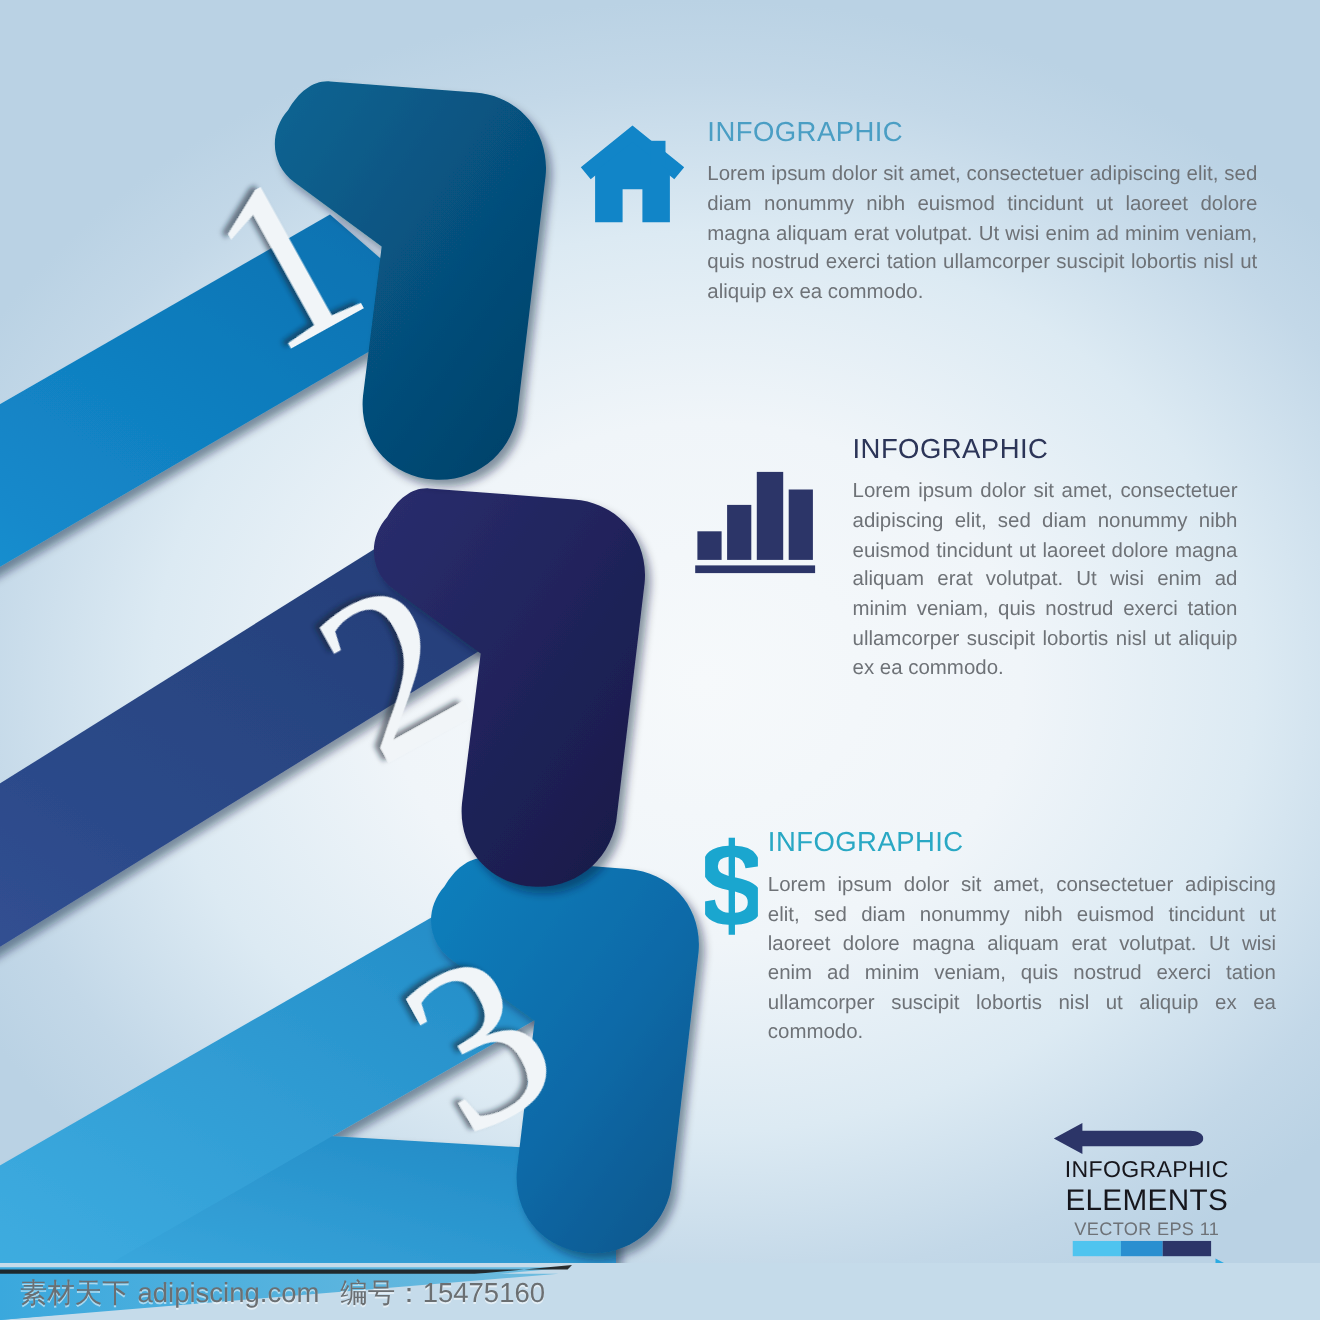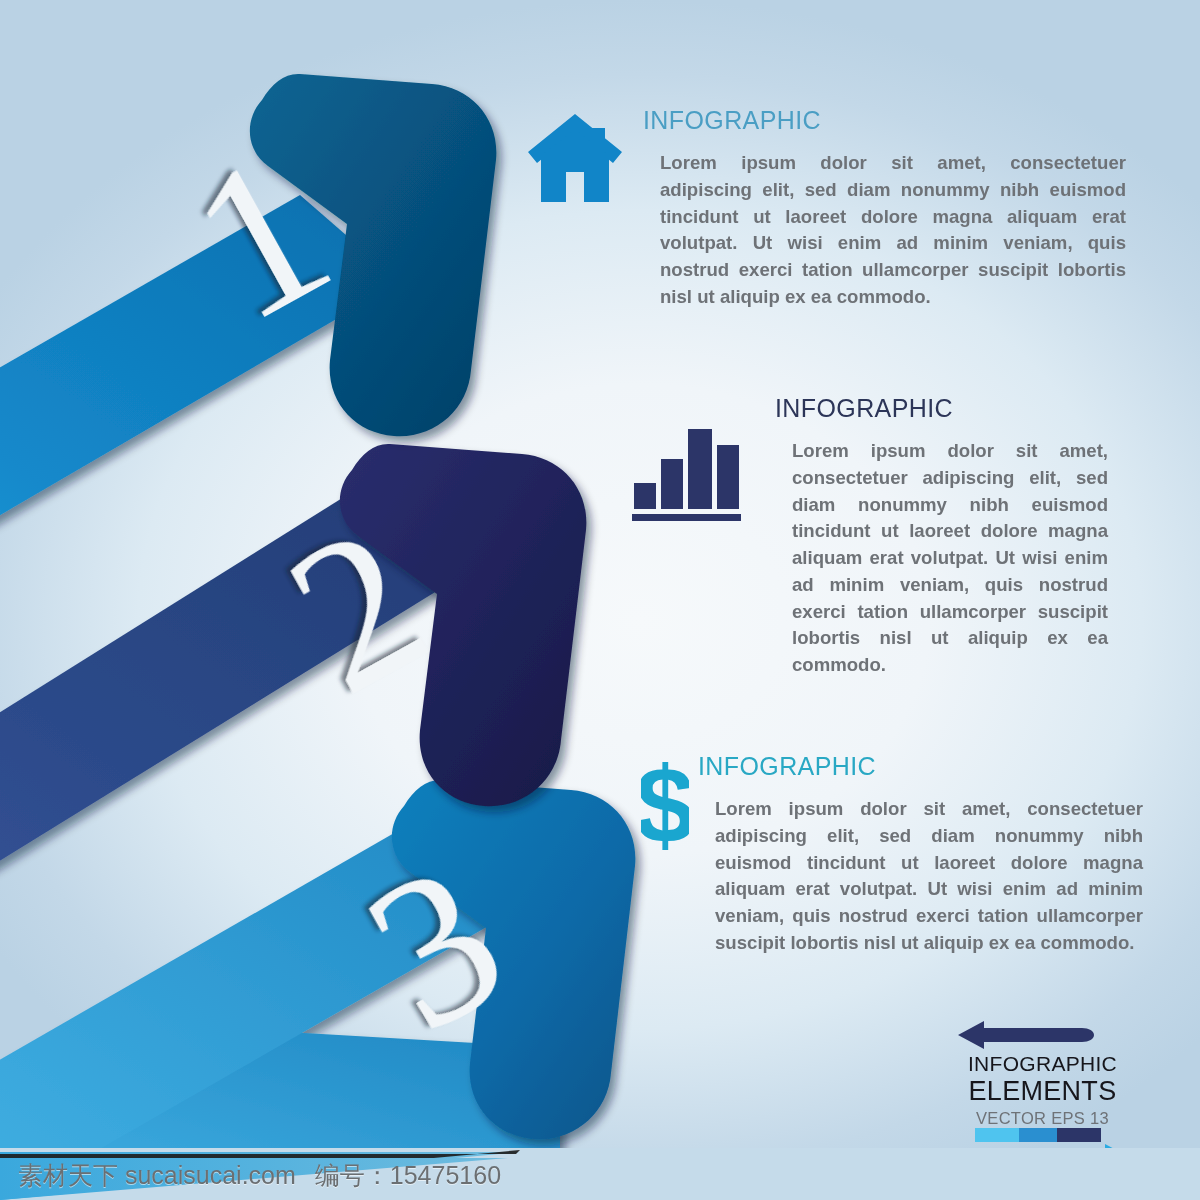--- a/index.html
+++ b/index.html
@@ -16,24 +16,23 @@
   
   #artwork{position:absolute;left:0;top:0;width:1200px;height:1200px;}
 
   
   .block{position:absolute;}
   .bl-head{
     font-size:25px;letter-spacing:.4px;font-weight:400;
     margin:0 0 12px 0;line-height:1;
   }
   .bl-body{
-    font-size:18.6px;line-height:1.44;color:#6e7277;margin:17px;
+    font-size:18.6px;line-height:1.44;color:#6e7277;margin:0;
     font-family:"Liberation Sans", sans-serif;
     text-align:justify;
-    font-weight:bold;
   }
   #block1{left:643px;top:108px;width:500px;}
   #block2{left:775px;top:396px;width:350px;}
   #block3{left:698px;top:754px;width:462px;}
   #block1 .bl-head{color:#4a9ec4;}
   #block2 .bl-head{color:#2c3558;}
   #block3 .bl-head{color:#29a8c4;}
 
   
   .icon{position:absolute;}
@@ -218,21 +217,21 @@
   </div>
 
   <div id="legend">
     <svg id="legend-arrow-left" viewBox="0 0 136 30" xmlns="http://www.w3.org/2000/svg">
       <path d="M0 15 L26 1 L26 8 L124 8 C131 8 136 11 136 15 C136 19 131 22 124 22 L26 22 L26 29 Z" fill="#2c3568"></path>
     </svg>
 
     <div id="legend-text">
       <div class="lg-l1">INFOGRAPHIC</div>
       <div class="lg-l2">ELEMENTS</div>
-      <div class="lg-l3">VECTOR EPS 13</div>
+      <div class="lg-l3">VECTOR EPS 11</div>
     </div>
 
     <svg id="legend-arrow-right" viewBox="0 0 180 48" xmlns="http://www.w3.org/2000/svg">
 
       <rect x="0" y="0" width="44" height="14" fill="#4fc4ef"></rect>
       <rect x="44" y="0" width="38" height="14" fill="#2a8fd0"></rect>
       <rect x="82" y="0" width="44" height="14" fill="#2c3568"></rect>
 
       <path d="M160 32 L130 16 L130 24 L0 24 L0 40 L130 40 L130 48 Z" fill="#2aabe2"></path>
     </svg>
@@ -246,18 +245,18 @@
           <stop offset="1" stop-color="#6fbcdf"></stop>
         </linearGradient>
       </defs>
       <rect x="0" y="0" width="1200" height="52" fill="#c5dbea"></rect>
       <path d="M0 0 L420 0 L0 52 Z" fill="url(#wmg)" opacity="0"></path>
       <path d="M0 4 L520 4 L0 52 Z" fill="url(#wmg)"></path>
       <path d="M0 6 L516 6 L520 2 L0 50 Z" fill="#1b1b1b" opacity=".9"></path>
       <path d="M0 10 L508 10 L0 52 Z" fill="url(#wmg)"></path>
     </svg>
     <div id="wm-text">
-      <span class="wm-site">素材天下 sucaisucai.com</span>
+      <span class="wm-site">素材天下 adipiscing.com</span>
       <span class="wm-id">编号：15475160</span>
     </div>
   </div>
 
 </div>
 
 </body></html>

